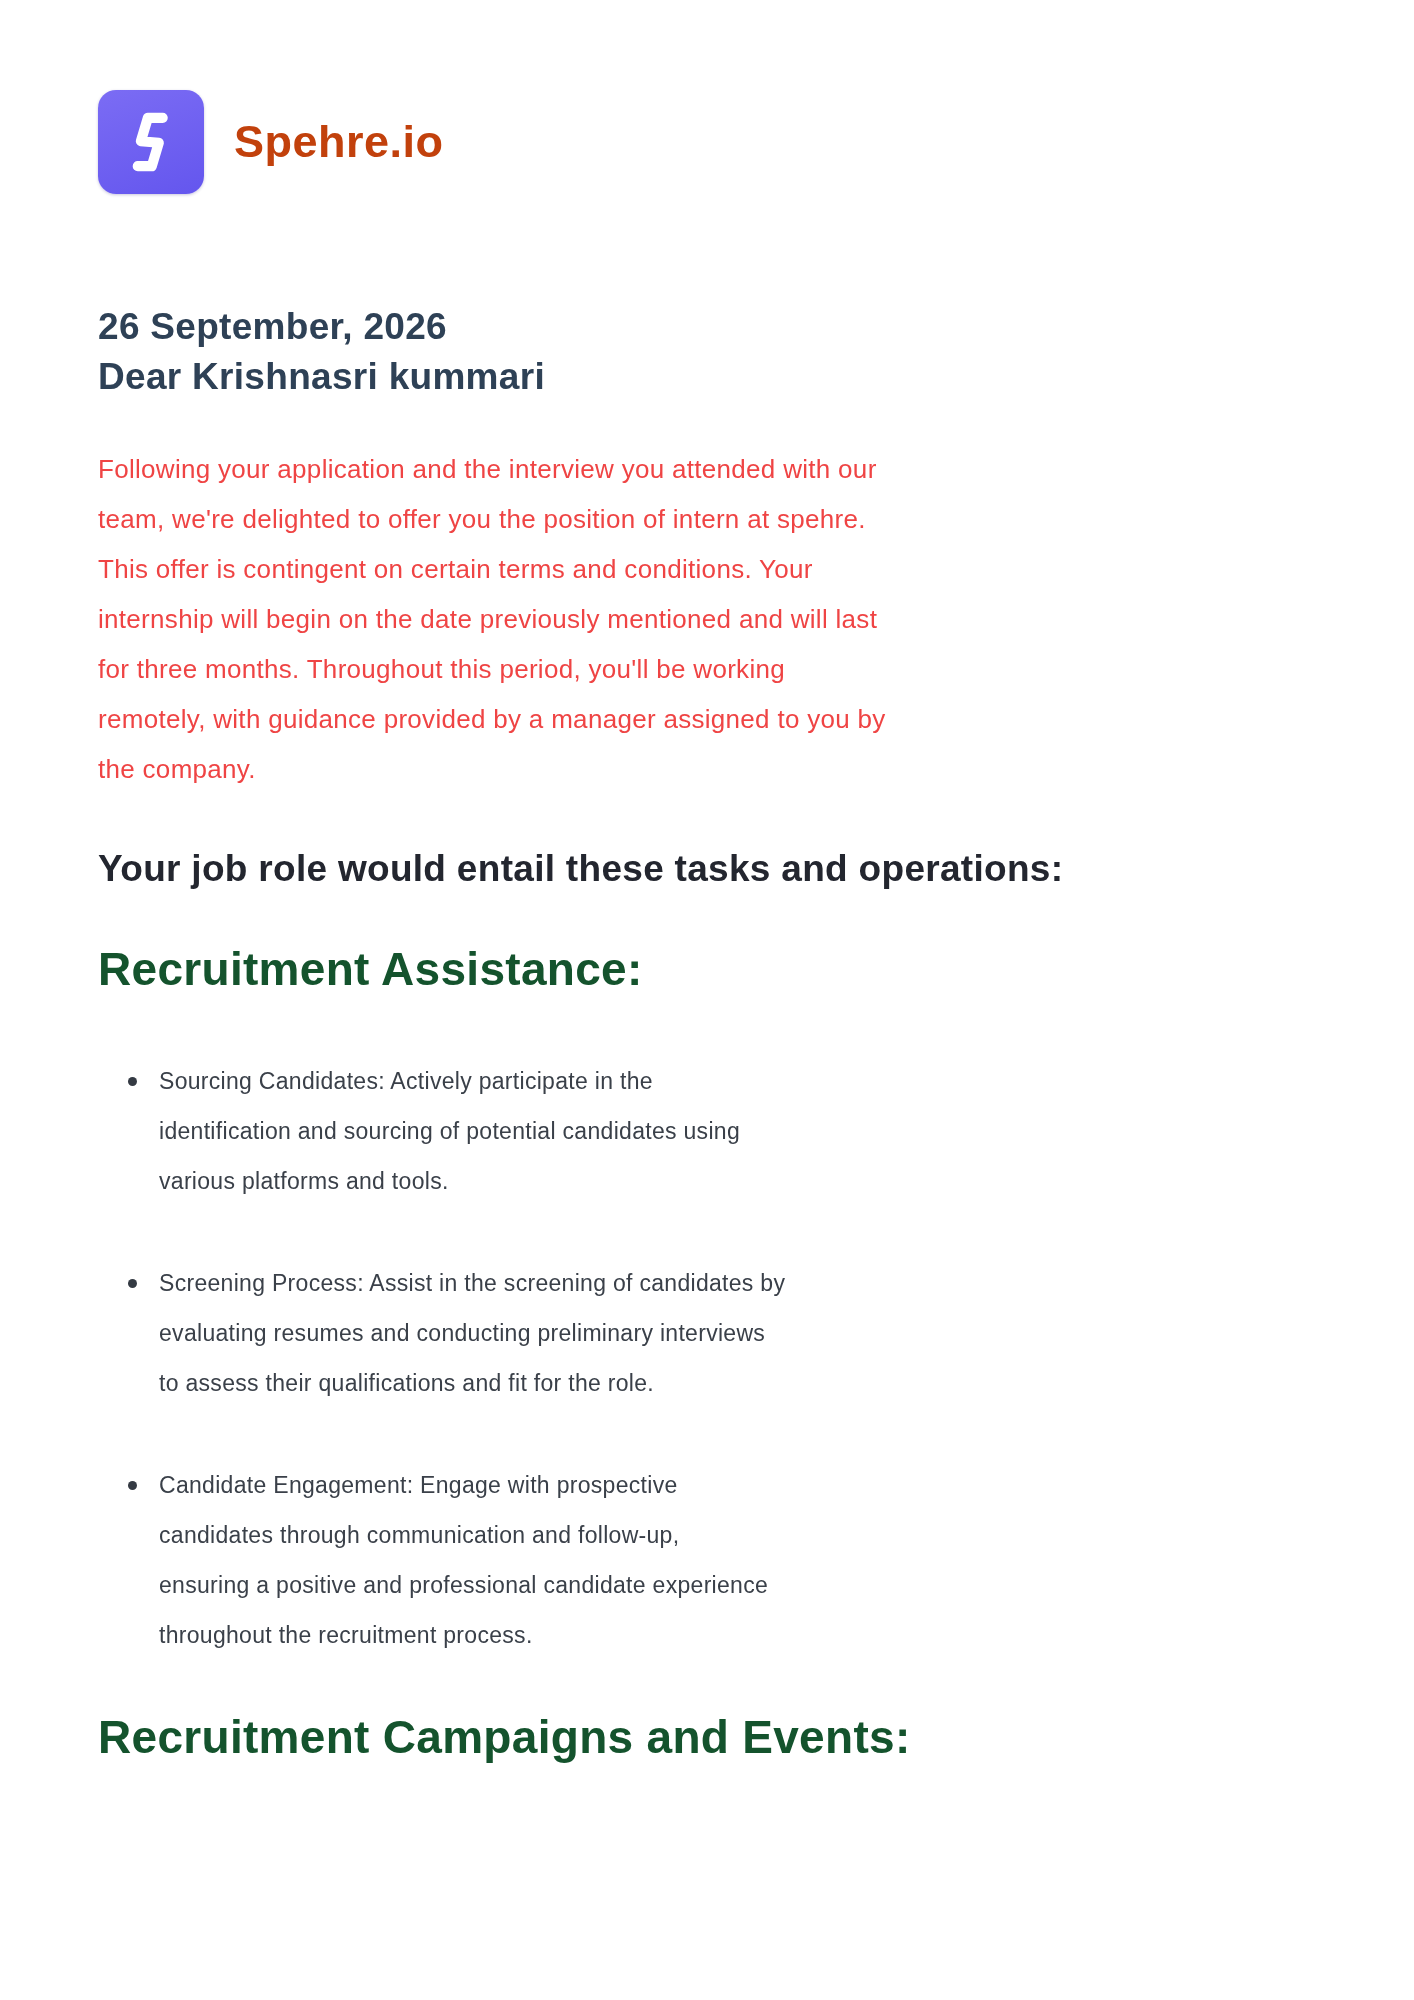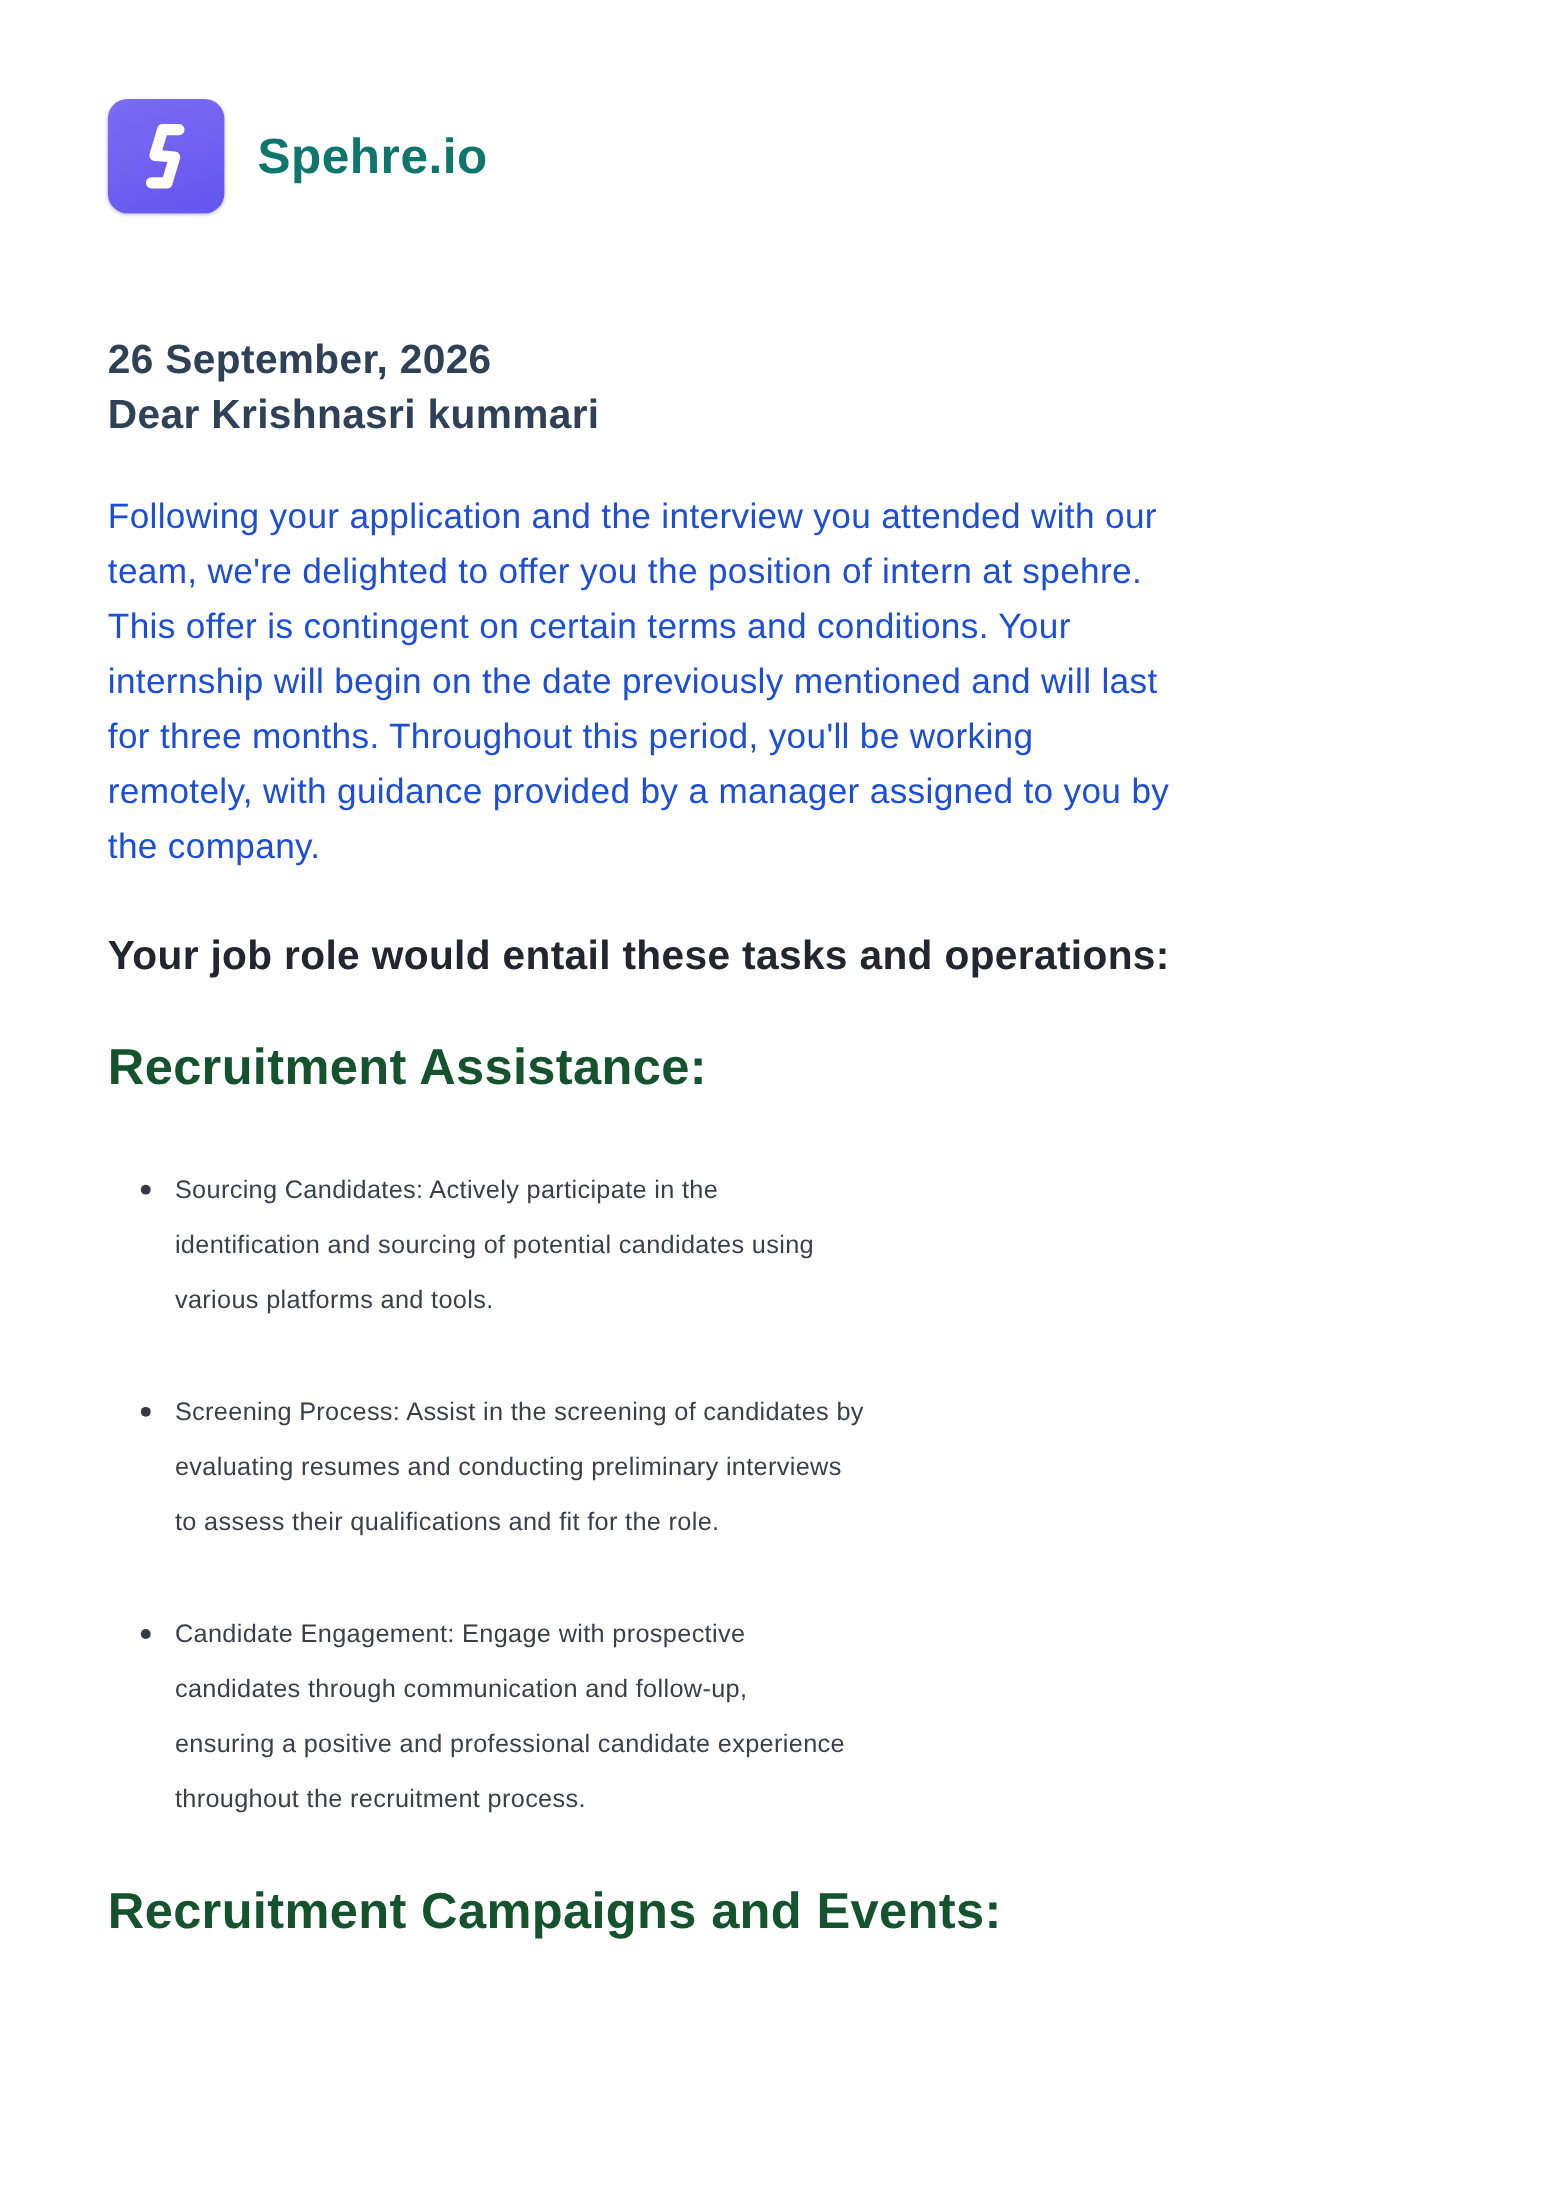--- a/index.html
+++ b/index.html
@@ -20,41 +20,41 @@
     background: linear-gradient(160deg, #7b6cf4 0%, #6456ee 100%);
     box-shadow: 0 1px 3px rgba(40, 30, 120, 0.25);
     display: flex; align-items: center; justify-content: center;
     flex: 0 0 auto;
   }
   .brand-icon svg { width: 78px; height: 78px; }
   .brand-name {
     margin-left: 30px;
     font-size: 45px;
     font-weight: 700;
-    color: #0f766e;
+    color: #c2410c;
     letter-spacing: 0.5px;
   }
   
   .date-block { margin-top: 108px; }
   .date-line, .greeting-line {
     font-size: 37px; font-weight: 700;
     line-height: 50px;
     color: #2e4156;
   }
   .subject-line {
     margin-top: 45px;
     font-size: 37px; font-weight: 700;
     line-height: 50px;
     color: #21242c;
   }
   .body-par {
     margin-top: 42px;
-    font-size: 32px;
+    font-size: 26px;
     line-height: 50px;
-    color: #1d4ed8;
+    color: #ef4444;
     white-space: pre-line;
   }
   .section-heading {
     margin-top: 50px;
     font-size: 37px; font-weight: 700;
     line-height: 50px;
     color: #23262f;
     text-decoration-thickness: 3.5px;
     text-underline-offset: 7px;
   }

